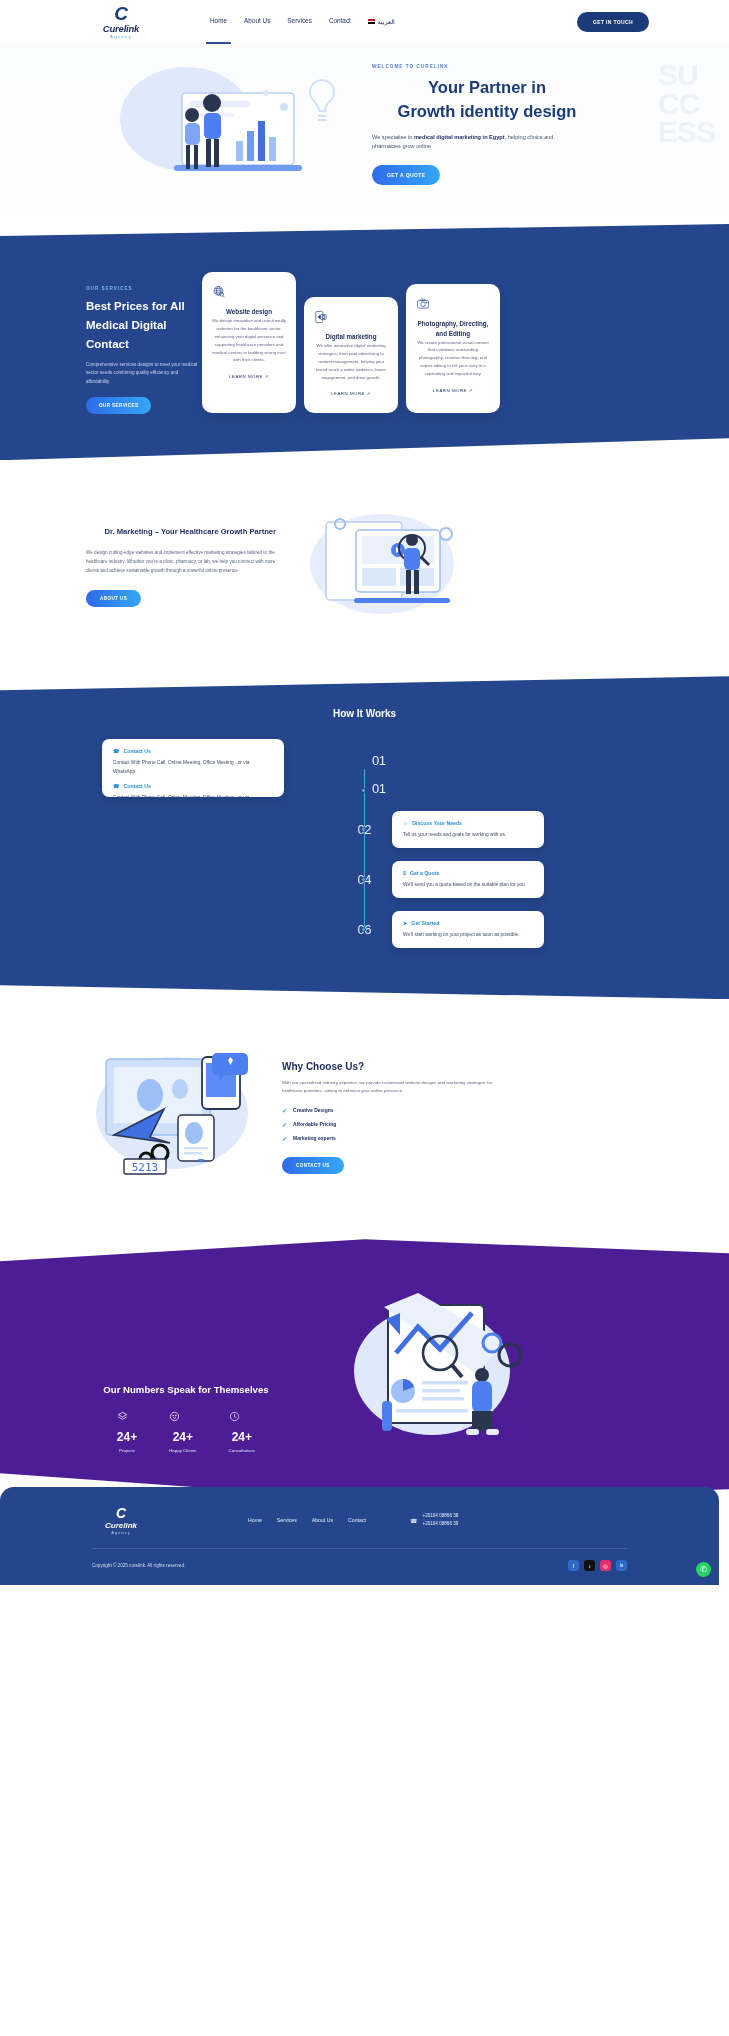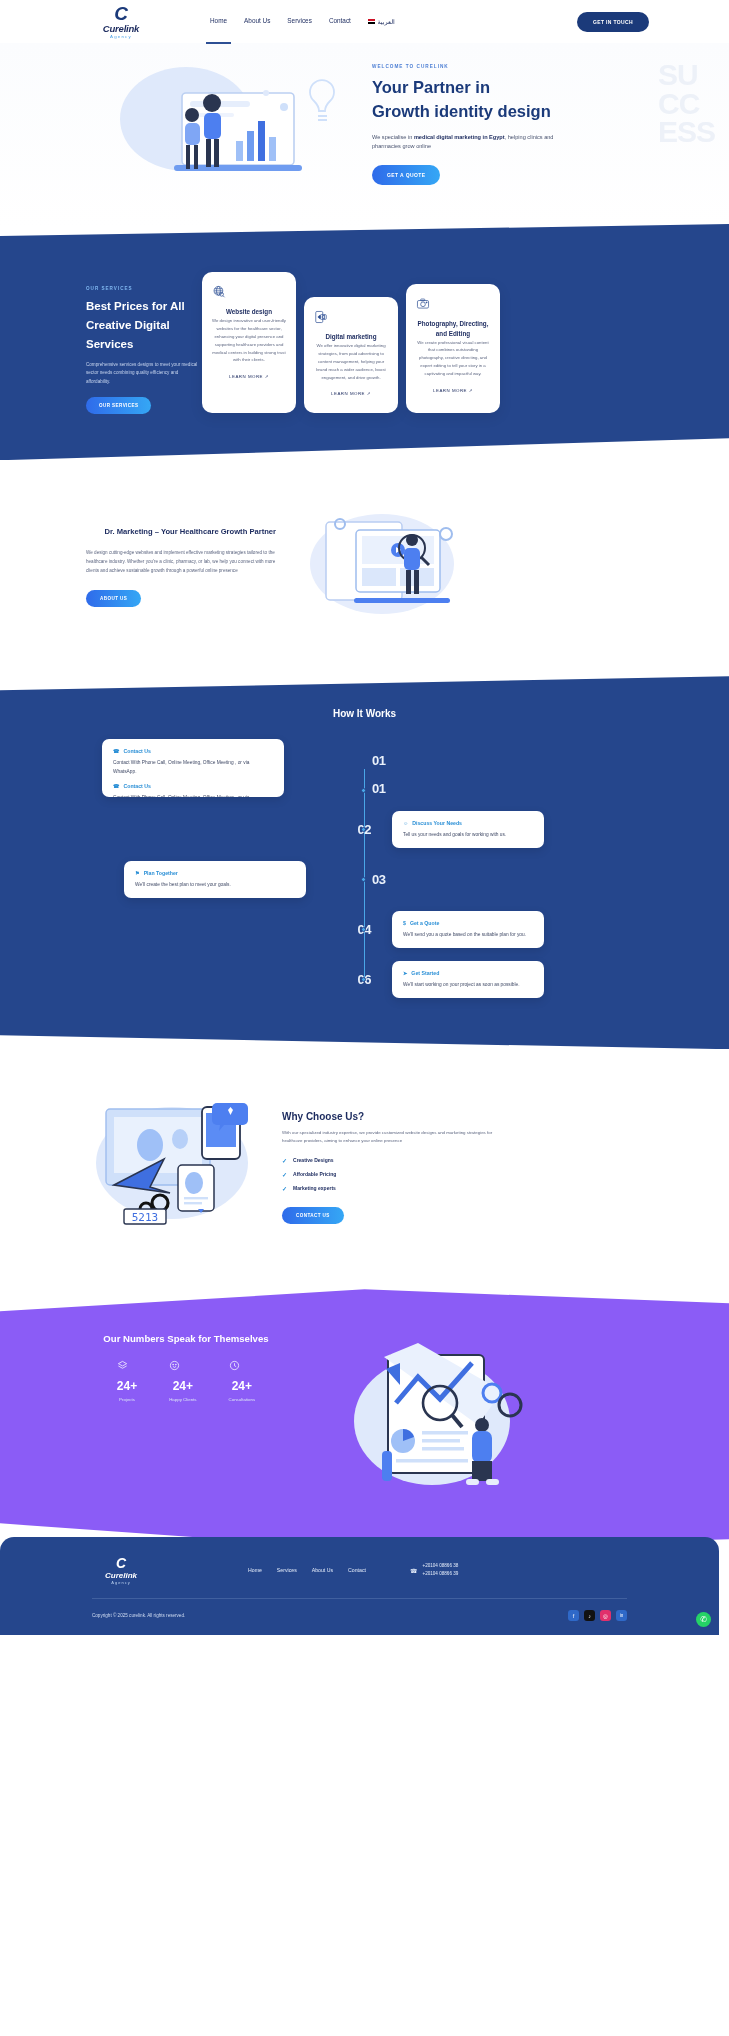--- a/index.html
+++ b/index.html
@@ -35,21 +35,21 @@
   }
 
   
   .hero{
     position:relative; background:linear-gradient(180deg,#fbfcfe,#ffffff);
     padding:14px 0 36px; display:flex; align-items:center;
   }
   .hero-art{ width:280px; margin-left:86px; position:relative; height:135px;}
   .hero-copy{ width:230px; margin-left:6px; position:relative;}
   .eyebrow{ font-size:4.7px; letter-spacing:1px; color:#4d7fd4; font-weight:700;}
-  .hero-copy h1{ font-size:16.5px; line-height:1.45; color:#1b3a7a; font-weight:700; margin-top:7px;}
+  .hero-copy h1{ font-size:16.5px; line-height:1.45; color:#1b3a7a; font-weight:700; margin-top:7px;text-align:center;}
   .hero-copy p{ font-size:5.6px; line-height:1.75; color:#49536f; margin-top:9px; width:200px;}
   .hero-copy p b{ color:#1b2a5e; }
   .btn-grad{
     display:inline-block; margin-top:13px; background:linear-gradient(90deg,#2f6bea,#35a7f5);
     color:#fff; font-size:5px; font-weight:700; letter-spacing:.4px;
     padding:7px 15px; border-radius:20px; border:none; cursor:pointer;
   }
   .watermark{
     position:absolute; right:14px; top:18px; font-size:30px; font-weight:800; line-height:.95;
     color:#edf1f8; letter-spacing:-1px; z-index:0;
@@ -90,21 +90,21 @@
   
   .how{
     background:#25468c; padding:32px 0 40px; position:relative;
     clip-path: polygon(0 14px, 100% 0, 100% 100%, 0 calc(100% - 14px));
   }
   .how h2{ text-align:center; color:#fff; font-size:10px; font-weight:700; margin-bottom:18px;}
   .tl{ position:relative; width:557px; margin:0 auto; }
   .tl .spine{ position:absolute; left:278px; top:32px; bottom:18px; width:1.4px; background:#4aa7e8;}
   .row{ position:relative; display:flex; align-items:center; min-height:40px; margin-bottom:10px;}
   .row .num{
-    position:absolute; left:286px; font-size:13px; color:#eaf1fb; font-weight:700; letter-spacing:-.5px;
+    position:absolute; left:286px; font-size:13px; color:#eaf1fb; font-weight:400; letter-spacing:-.5px;
   }
   .row .num.right{ left:auto; right:272px;}
   .dot{ position:absolute; left:275px; width:5px; height:5px; border-radius:50%; background:#4aa7e8; border:1.2px solid #25468c;}
   .step{
     background:#fff; border-radius:7px; padding:9px 11px; box-shadow:0 3px 10px rgba(0,0,0,.12);
   }
   .step.left{ width:182px; margin-left:8px;}
   .step.right{ width:152px; position:absolute; left:306px;}
   .step .t{ font-size:5.2px; color:#2a8fd6; font-weight:700; display:flex; align-items:center; gap:4px;}
   .step .d{ font-size:4.8px; color:#404a66; line-height:1.9; margin-top:4px;}
@@ -118,23 +118,23 @@
   .why-copy{ width:215px;}
   .why-copy h2{ font-size:10px; color:#1b2a5e; font-weight:700;}
   .why-copy p{ font-size:4.4px; line-height:1.9; color:#5d6680; margin-top:7px;}
   .why-copy ul{ list-style:none; margin-top:11px;}
   .why-copy li{ font-size:5px; color:#1b2a5e; font-weight:700; margin-bottom:7px; display:flex; gap:6px; align-items:center;}
   .chk{ color:#2a8fd6; font-size:6px;}
   .why-copy .btn-grad{ margin-top:8px; padding:6px 14px; font-size:4.6px;}
 
   
   .numbers{
-    background:#8b5cf6; padding:44px 0 46px; position:relative;
+    background:#4c1d95; padding:44px 0 46px; position:relative;
     border-radius:0; clip-path: polygon(0 22px, 50% 0, 100% 14px, 100% calc(100% - 10px), 50% 100%, 0 calc(100% - 26px));
-    display:flex; align-items:flex-start;
+    display:flex; align-items:flex-end;
   }
   .num-left{ width:330px; padding-left:42px;}
   .num-left h2{ color:#fff; font-size:9.6px; font-weight:700; text-align:center;}
   .stats{ display:flex; justify-content:center; gap:32px; margin-top:16px;}
   .stat{ text-align:center; color:#fff;}
   .stat .si{ font-size:9px; margin-bottom:8px; display:block;}
   .stat .sv{ font-size:12px; font-weight:700;}
   .stat .sl{ font-size:4.4px; margin-top:4px; color:#dbe5f6;}
   .num-art{ width:200px; height:170px; position:relative; margin-left:10px;}
 
@@ -241,21 +241,21 @@
       <div>SU</div>
         <div>CC</div>
         <div>ESS</div>
     </div>
   </div>
 
   <div class="services">
     <div class="services-inner">
       <div class="svc-left">
         <div class="eyebrow">OUR SERVICES</div>
-        <h2>Best Prices for All Creative Digital Services</h2>
+        <h2>Best Prices for All Medical Digital Contact</h2>
         <p>Comprehensive services designs to meet your medical sector needs combining quality efficiency and affordability.</p>
         <button class="btn-grad">OUR SERVICES</button>
       </div>
       <div class="cards">
         <div class="card c1">
           <div class="ic">
             <svg width="14" height="14" viewBox="0 0 24 24" fill="none" stroke="#2d4f94" stroke-width="1.2">
               <circle cx="11" cy="10" r="7.5"></circle>
                 <ellipse cx="11" cy="10" rx="3.3" ry="7.5"></ellipse>
                 <path d="M3.8 10h14.4M4.6 6.4h12.8M4.6 13.6h12.8"></path>
@@ -354,31 +354,20 @@
         <div class="dot"></div>
         <div class="step right">
           <div class="t">
               <span>☺</span>
               <span>Discuss Your Needs</span>
             </div>
           <div class="d">Tell us your needs and goals for working with us.</div>
         </div>
       </div>
 
-      <div class="row">
-        <div class="step left" style="margin-left:38px">
-          <div class="t">
-              <span>⚑</span>
-              <span>Plan Together</span>
-            </div>
-          <div class="d">We'll create the best plan to meet your goals.</div>
-        </div>
-        <div class="num">03</div>
-        <div class="dot"></div>
-      </div>
 
       <div class="row">
         <div class="num right">04</div>
         <div class="dot"></div>
         <div class="step right">
           <div class="t">
               <span>$</span>
               <span>Get a Quote</span>
             </div>
           <div class="d">We'll send you a quote based on the suitable plan for you.</div>

